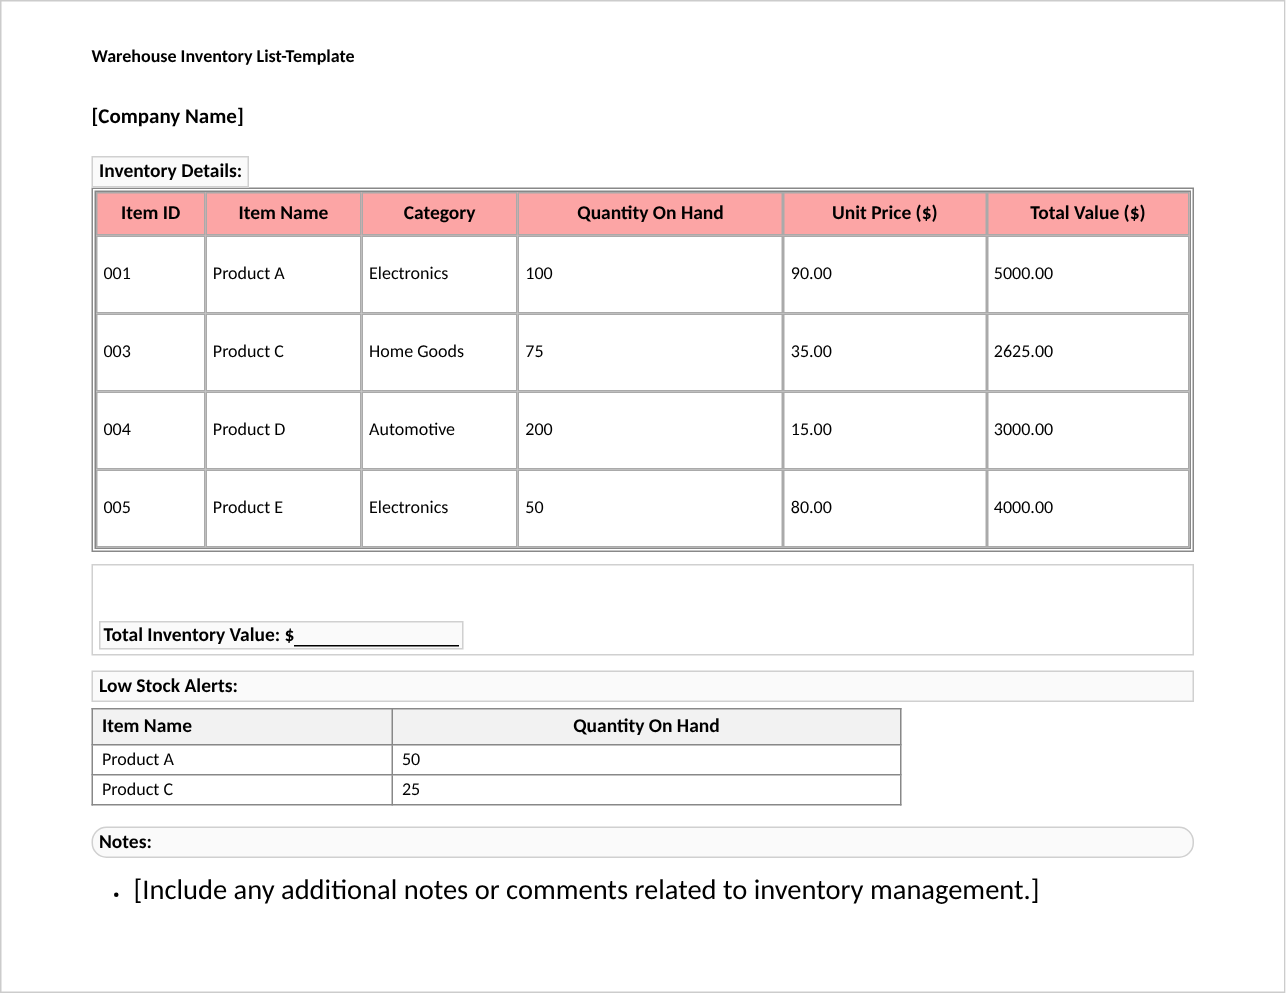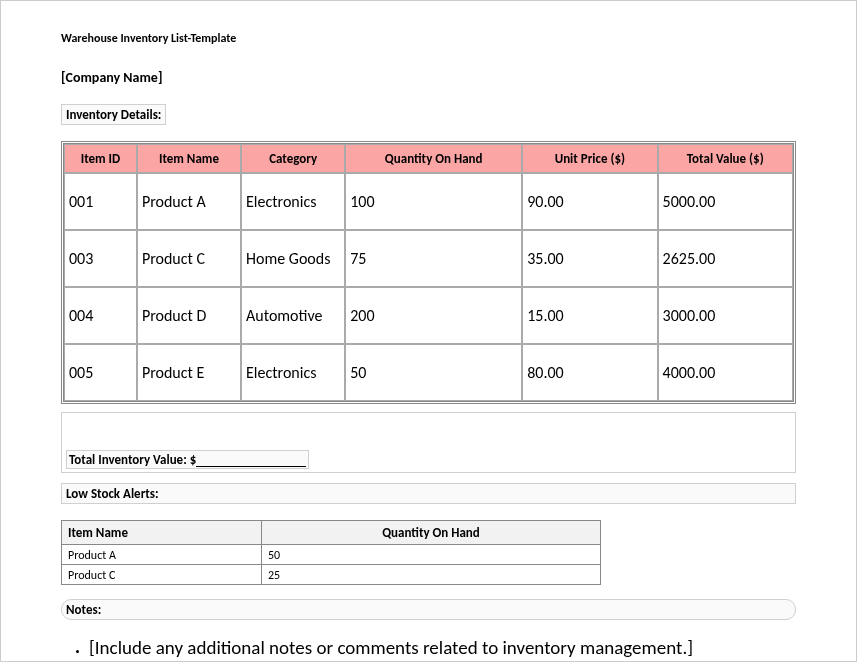--- a/index.html
+++ b/index.html
@@ -29,21 +29,21 @@
     font-weight: bold;
     margin-bottom: 18px;
     font-size: 14px;
   }
   .section-label {
     font-weight: bold;
     border: 1px solid #d0d0d0;
     background: #fafafa;
     padding: 2px 4px;
     display: inline-block;
-    margin-bottom: 16px;
+    margin-bottom: 0;
     font-size: 13px;
   }
   .section-label.fullwidth {
     display: block;
     width: 100%;
   }
   table.inventory {
     width: 100%;
     border-collapse: separate;
     border-spacing: 0;
@@ -54,21 +54,21 @@
     border: 1px solid #aaa;
     padding: 6px 8px;
     font-weight: bold;
     text-align: center;
     background: #fca5a5;
     font-size: 13px;
   }
   table.inventory td {
     border: 1px solid #aaa;
     padding: 18px 4px;
-    font-size: 16px;
+    font-size: 12px;
     text-align: left;
     vertical-align: middle;
     height: 28px;
   }
   .col-itemid { width: 70px; }
   .col-itemname { width: 100px; }
   .col-category { width: 100px; }
   .col-qoh { width: 170px; }
   .col-unit { width: 130px; }
   .col-total { width: 130px; }

